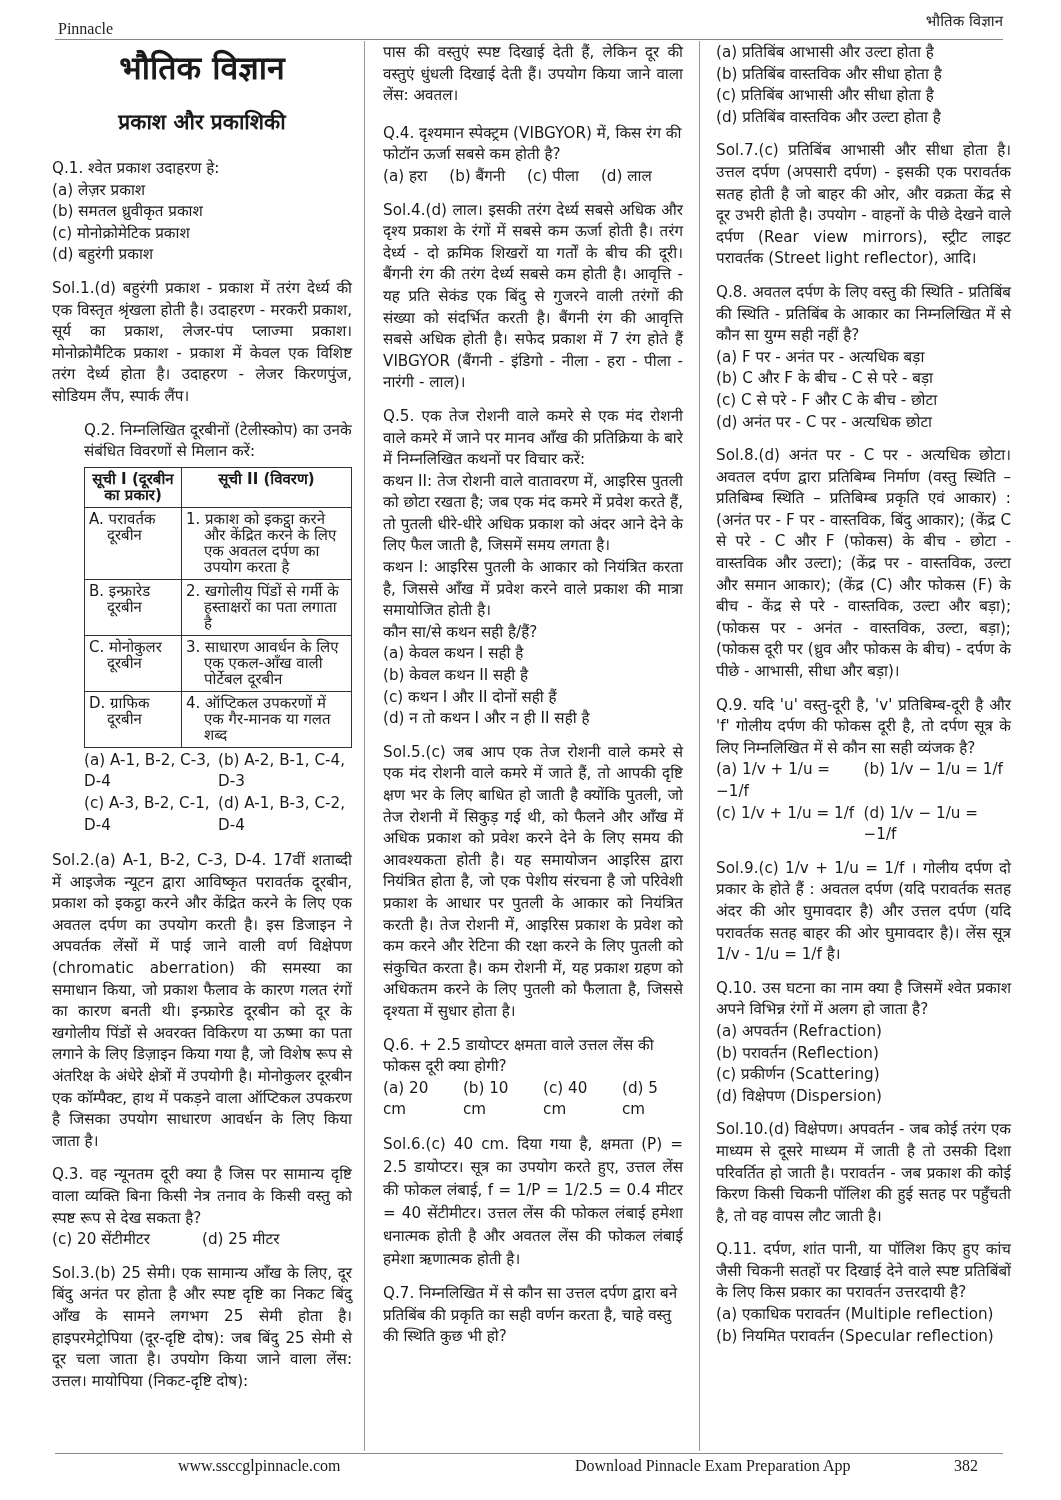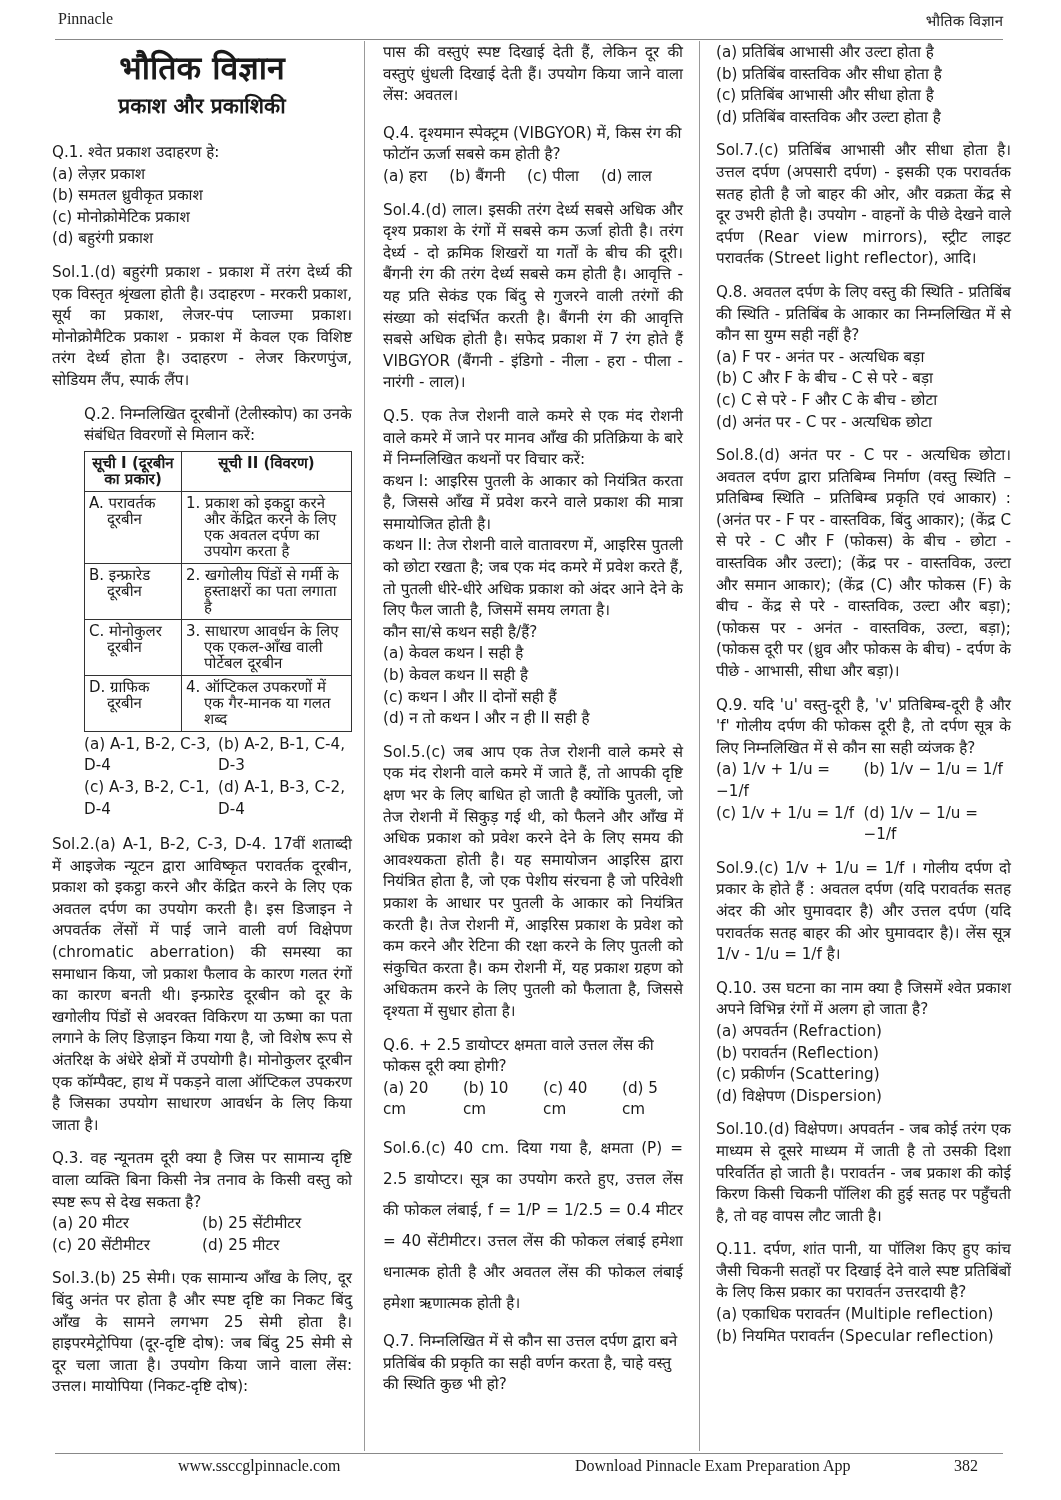--- a/index.html
+++ b/index.html
@@ -3,35 +3,35 @@
 <meta charset="utf-8">
 <style>
   html, body { margin: 0; padding: 0; background: #ffffff; }
   body {
     width: 1061px; height: 1500px; position: relative; overflow: hidden;
     color: #1a1a1a;
     font-family: "DejaVu Sans", "Liberation Sans", sans-serif;
   }
   .serif { font-family: "Liberation Serif", "DejaVu Serif", serif; }
 
-  .hdr-left { position: absolute; left: 58px; top: 10px; font-size: 16px; color: #222; }
+  .hdr-left { position: absolute; left: 58px; top: 20px; font-size: 16px; color: #222; }
   .hdr-right { position: absolute; right: 58px; top: 10px; font-size: 15px; color: #222; }
   .hdr-rule { position: absolute; left: 55px; right: 58px; top: 39px; border-top: 1.5px solid #888; }
 
   .col-divider { position: absolute; top: 41px; height: 1410px; border-left: 1.5px solid #999; }
   .div1 { left: 364px; }
   .div2 { left: 699px; }
 
   .column { position: absolute; top: 42px; font-size: 15.2px; line-height: 21.6px; }
   .col1 { left: 52px; width: 300px; }
   .col2 { left: 383px; width: 300px; }
   .col3 { left: 716px; width: 295px; }
 
   .title-main { text-align: center; font-size: 32px; font-weight: bold; margin-top: 6px; line-height: 40px; }
-  .title-sub { text-align: center; font-size: 21px; font-weight: bold; margin-top: 4px; line-height: 28px; margin-bottom: 22px; }
+  .title-sub { text-align: center; font-size: 21px; font-weight: bold; margin-top: 20px; line-height: 28px; margin-bottom: 22px; }
 
   .block { margin: 0 0 12px 0; }
   .justify { text-align: justify; }
   .q-label, .sol-label { font-weight: normal; }
   .opt { display: block; }
   .opt-row { display: flex; }
   .opt-row span { flex: 1; }
 
   table.match { border-collapse: collapse; width: 100%; font-size: 15px; line-height: 16px; margin-bottom: 2px; }
   table.match th, table.match td { border: 1.3px solid #333; vertical-align: top; padding: 3px 4px 4px 4px; }
@@ -122,24 +122,20 @@
     </div>
   </div>
 
   <div class="block justify">
     <span class="sol-label">Sol.2.(a) A-1, B-2, C-3, D-4.</span><span> 17वीं शताब्दी में आइजेक न्यूटन द्वारा आविष्कृत परावर्तक दूरबीन, प्रकाश को इकट्ठा करने और केंद्रित करने के लिए एक अवतल दर्पण का उपयोग करती है। इस डिजाइन ने अपवर्तक लेंसों में पाई जाने वाली वर्ण विक्षेपण (chromatic aberration) की समस्या का समाधान किया, जो प्रकाश फैलाव के कारण गलत रंगों का कारण बनती थी। इन्फ्रारेड दूरबीन को दूर के खगोलीय पिंडों से अवरक्त विकिरण या ऊष्मा का पता लगाने के लिए डिज़ाइन किया गया है, जो विशेष रूप से अंतरिक्ष के अंधेरे क्षेत्रों में उपयोगी है। मोनोकुलर दूरबीन एक कॉम्पैक्ट, हाथ में पकड़ने वाला ऑप्टिकल उपकरण है जिसका उपयोग साधारण आवर्धन के लिए किया जाता है।</span>
   </div>
 
   <div class="block">
     <div class="justify"><span class="q-label">Q.3.</span><span> वह न्यूनतम दूरी क्या है जिस पर सामान्य दृष्टि वाला व्यक्ति बिना किसी नेत्र तनाव के किसी वस्तु को स्पष्ट रूप से देख सकता है?</span></div>
     <div class="opt-row">
-      <span>(a) 20 मीटर</span>
-      <span>(b) 25 सेंटीमीटर</span>
-    </div>
-    <div class="opt-row">
       <span>(c) 20 सेंटीमीटर</span>
       <span>(d) 25 मीटर</span>
     </div>
   </div>
 
   <div class="block justify">
     <span class="sol-label">Sol.3.(b) 25 सेमी</span><span>। एक सामान्य आँख के लिए, दूर बिंदु अनंत पर होता है और स्पष्ट दृष्टि का निकट बिंदु आँख के सामने लगभग 25 सेमी होता है। हाइपरमेट्रोपिया (दूर-दृष्टि दोष): जब बिंदु 25 सेमी से दूर चला जाता है। उपयोग किया जाने वाला लेंस: उत्तल। मायोपिया (निकट-दृष्टि दोष):</span>
   </div>
 </div>
 
@@ -155,22 +151,22 @@
       <span>(d) लाल</span>
     </div>
   </div>
 
   <div class="block justify">
     <span class="sol-label">Sol.4.(d) लाल</span><span>। इसकी तरंग देर्ध्य सबसे अधिक और दृश्य प्रकाश के रंगों में सबसे कम ऊर्जा होती है। तरंग देर्ध्य - दो क्रमिक शिखरों या गर्तों के बीच की दूरी। बैंगनी रंग की तरंग देर्ध्य सबसे कम होती है। आवृत्ति - यह प्रति सेकंड एक बिंदु से गुजरने वाली तरंगों की संख्या को संदर्भित करती है। बैंगनी रंग की आवृत्ति सबसे अधिक होती है। सफेद प्रकाश में 7 रंग होते हैं VIBGYOR (बैंगनी - इंडिगो - नीला - हरा - पीला - नारंगी - लाल)।</span>
   </div>
 
   <div class="block">
     <div class="justify"><span class="q-label">Q.5.</span><span> एक तेज रोशनी वाले कमरे से एक मंद रोशनी वाले कमरे में जाने पर मानव आँख की प्रतिक्रिया के बारे में निम्नलिखित कथनों पर विचार करें:</span></div>
+    <div class="justify"><span class="q-label">कथन II:</span><span> तेज रोशनी वाले वातावरण में, आइरिस पुतली को छोटा रखता है; जब एक मंद कमरे में प्रवेश करते हैं, तो पुतली धीरे-धीरे अधिक प्रकाश को अंदर आने देने के लिए फैल जाती है, जिसमें समय लगता है।</span></div>
     <div class="justify"><span class="q-label">कथन I:</span><span> आइरिस पुतली के आकार को नियंत्रित करता है, जिससे आँख में प्रवेश करने वाले प्रकाश की मात्रा समायोजित होती है।</span></div>
-    <div class="justify"><span class="q-label">कथन II:</span><span> तेज रोशनी वाले वातावरण में, आइरिस पुतली को छोटा रखता है; जब एक मंद कमरे में प्रवेश करते हैं, तो पुतली धीरे-धीरे अधिक प्रकाश को अंदर आने देने के लिए फैल जाती है, जिसमें समय लगता है।</span></div>
     <div>कौन सा/से कथन सही है/हैं?</div>
     <span class="opt">(a) केवल कथन I सही है</span>
     <span class="opt">(b) केवल कथन II सही है</span>
     <span class="opt">(c) कथन I और II दोनों सही हैं</span>
     <span class="opt">(d) न तो कथन I और न ही II सही है</span>
   </div>
 
   <div class="block justify">
     <span class="sol-label">Sol.5.(c)</span><span> जब आप एक तेज रोशनी वाले कमरे से एक मंद रोशनी वाले कमरे में जाते हैं, तो आपकी दृष्टि क्षण भर के लिए बाधित हो जाती है क्योंकि पुतली, जो तेज रोशनी में सिकुड़ गई थी, को फैलने और आँख में अधिक प्रकाश को प्रवेश करने देने के लिए समय की आवश्यकता होती है। यह समायोजन आइरिस द्वारा नियंत्रित होता है, जो एक पेशीय संरचना है जो परिवेशी प्रकाश के आधार पर पुतली के आकार को नियंत्रित करती है। तेज रोशनी में, आइरिस प्रकाश के प्रवेश को कम करने और रेटिना की रक्षा करने के लिए पुतली को संकुचित करता है। कम रोशनी में, यह प्रकाश ग्रहण को अधिकतम करने के लिए पुतली को फैलाता है, जिससे दृश्यता में सुधार होता है।</span>
   </div>
@@ -178,21 +174,21 @@
   <div class="block">
     <span class="q-label">Q.6.</span><span> + 2.5 डायोप्टर क्षमता वाले उत्तल लेंस की फोकस दूरी क्या होगी?</span>
     <div style="display:flex; gap:10px;">
       <span>(a) 20 cm</span>
       <span>(b) 10 cm</span>
       <span>(c) 40 cm</span>
       <span>(d) 5 cm</span>
     </div>
   </div>
 
-  <div class="block justify" style="line-height:31px;">
+  <div class="block justify" style="line-height:23px;">
     <span class="sol-label">Sol.6.(c) 40 cm</span><span>. दिया गया है, क्षमता (P) = 2.5 डायोप्टर। सूत्र का उपयोग करते हुए, उत्तल लेंस की फोकल लंबाई, f = 1/P = 1/2.5 = 0.4 मीटर = 40 सेंटीमीटर। उत्तल लेंस की फोकल लंबाई हमेशा धनात्मक होती है और अवतल लेंस की फोकल लंबाई हमेशा ऋणात्मक होती है।</span>
   </div>
 
   <div class="block">
     <span class="q-label">Q.7.</span><span> निम्नलिखित में से कौन सा उत्तल दर्पण द्वारा बने प्रतिबिंब की प्रकृति का सही वर्णन करता है, चाहे वस्तु की स्थिति कुछ भी हो?</span>
   </div>
 </div>
 
 <div class="column col3">
   <div class="block">

